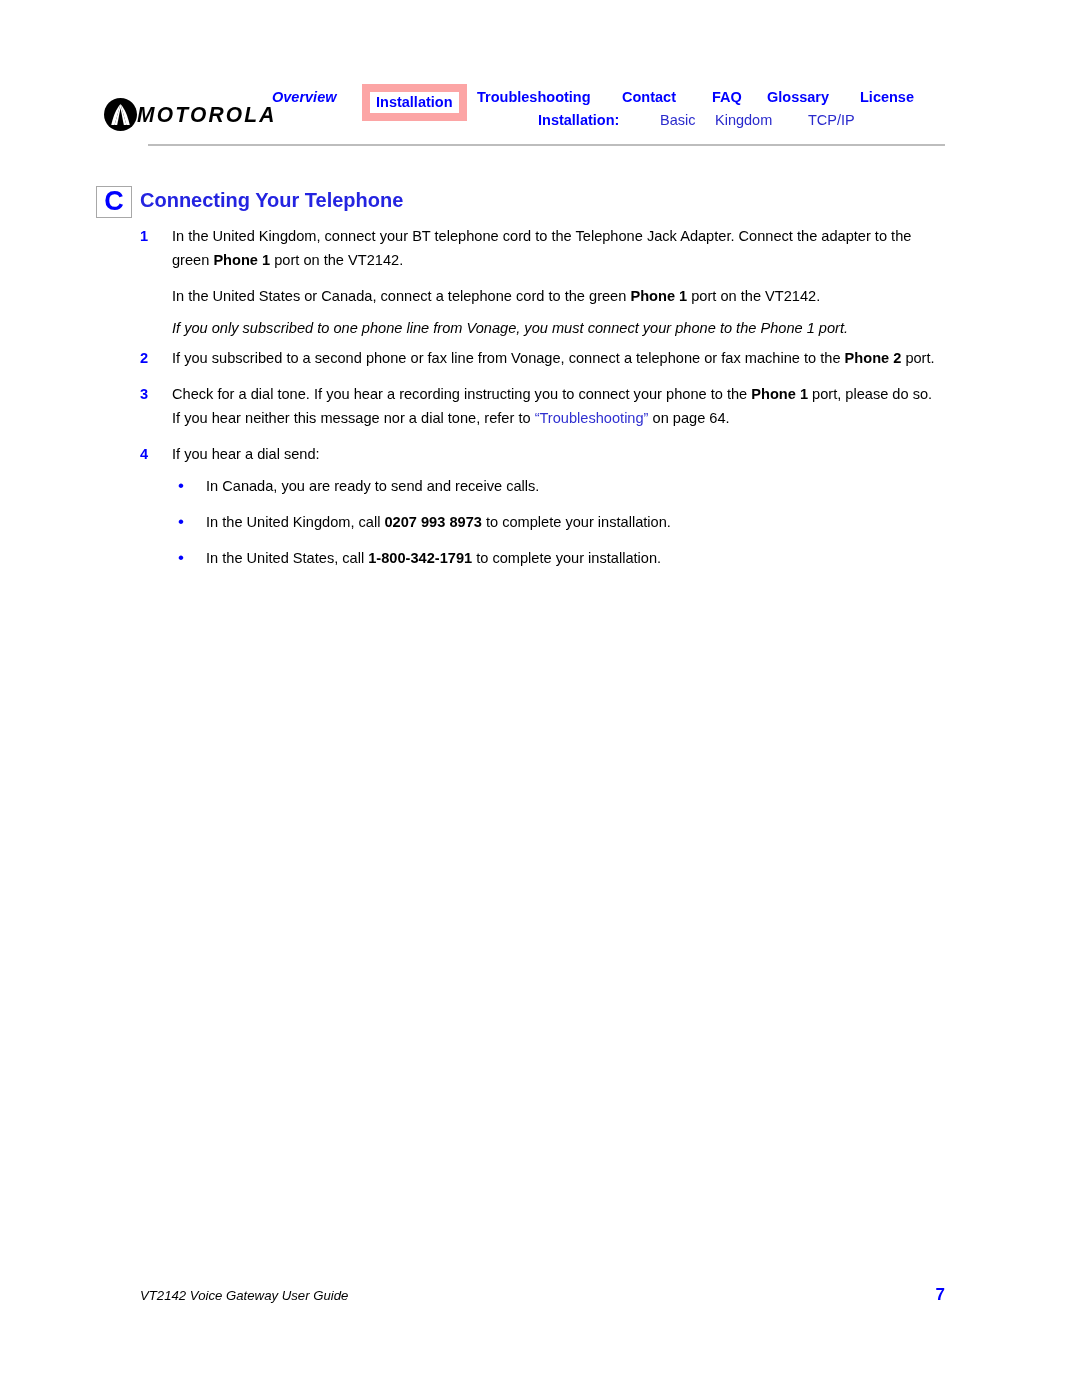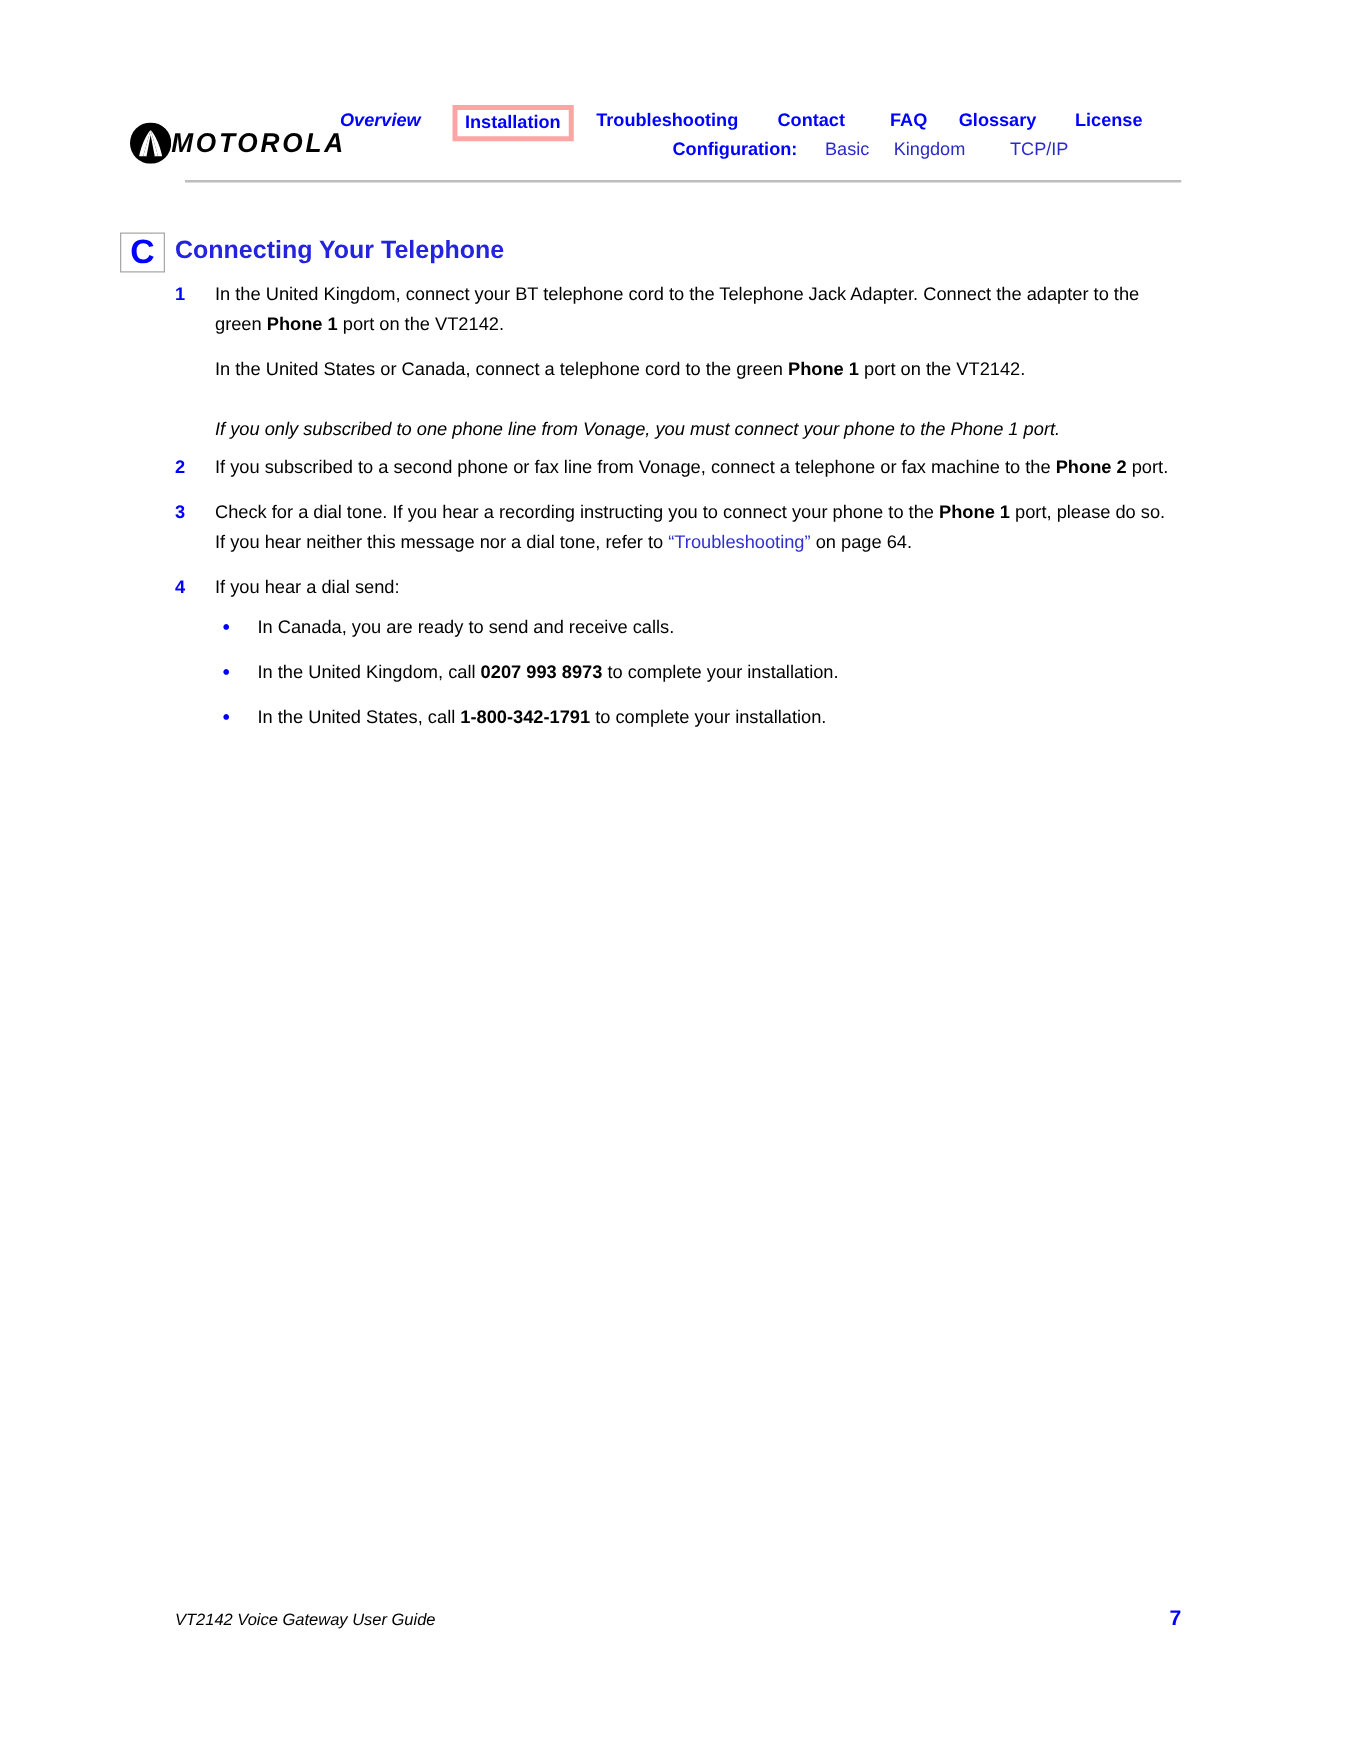--- a/index.html
+++ b/index.html
@@ -74,21 +74,21 @@
   .nav-item {
     position: absolute;
     font-size: 14.5px;
     font-weight: bold;
     color: #0000ff;
     white-space: nowrap;
     line-height: 20px;
     top: 3px;
   }
   .nav-item.boxed {
-    border: 4px solid #fca5a5;
+    border: 8px solid #fca5a5;
     padding: 0px 6px;
     top: 0px;
     line-height: 21px;
   }
   .nav-sub {
     position: absolute;
     font-size: 14.5px;
     font-weight: normal;
     color: #2a2acc;
     white-space: nowrap;
@@ -174,21 +174,21 @@
     font-size: 14.6px;
     line-height: 24px;
     color: #000000;
   }
 
   .plain-para {
     margin-left: 32px;
     font-size: 14.6px;
     line-height: 24px;
     color: #000000;
-    margin-bottom: 24px;
+    margin-bottom: 8px;
   }
   .note-para {
     margin-left: 32px;
     font-size: 14.6px;
     line-height: 24px;
     color: #000000;
     font-style: italic;
     margin-bottom: 6px;
   }
 
@@ -267,21 +267,21 @@
       <div class="nav-item" style="left:0px;font-style:italic;">Overview</div>
       <div class="nav-item boxed" style="left:90px;">Installation</div>
       <div class="nav-item" style="left:205px;">Troubleshooting</div>
       <div class="nav-item" style="left:350px;">Contact</div>
       <div class="nav-item" style="left:440px;">FAQ</div>
       <div class="nav-item" style="left:495px;">Glossary</div>
       <div class="nav-item" style="left:588px;">License</div>
     </div>
 
     <div class="nav-row2">
-      <div class="nav-sub label" style="left:266px;">Configuration:</div>
+      <div class="nav-sub label" style="left:266px;">Installation:</div>
       <div class="nav-sub" style="left:388px;">Basic</div>
       <div class="nav-sub" style="left:443px;">Kingdom</div>
       <div class="nav-sub" style="left:536px;">TCP/IP</div>
     </div>
   </div>
 
   <div class="header-rule"></div>
 
   <div class="section-head">
     <div class="letter-box">

